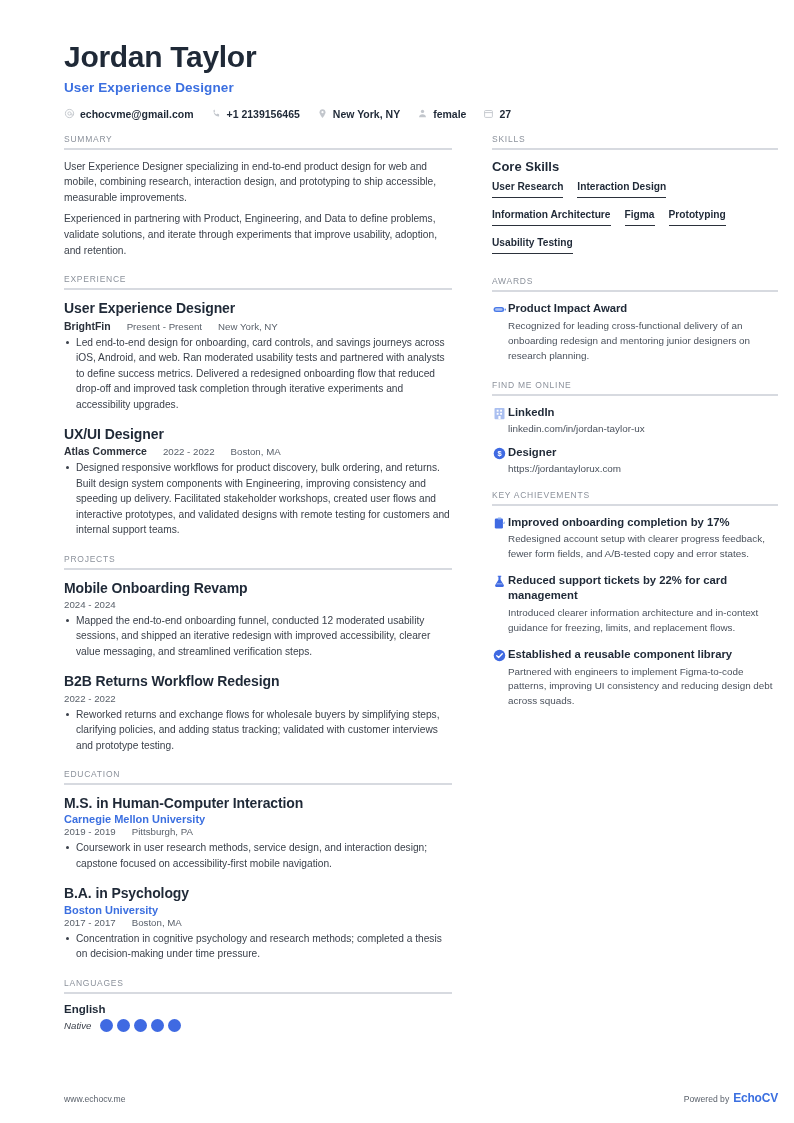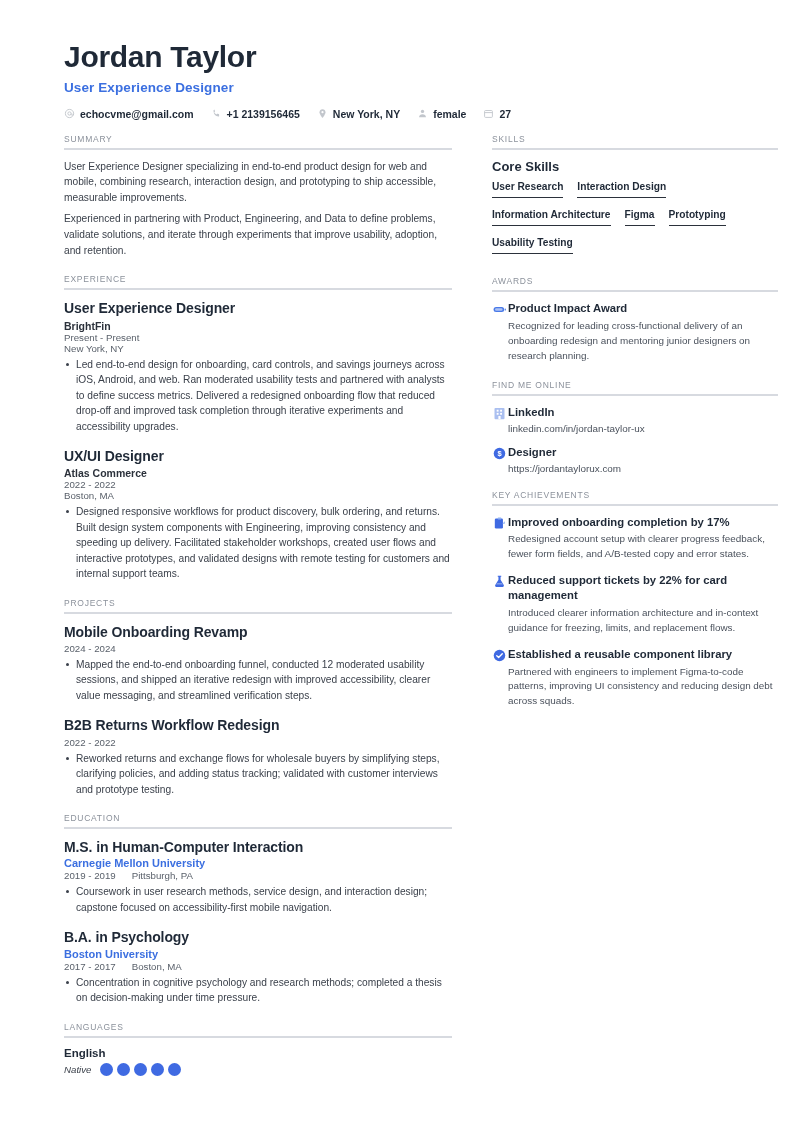--- a/index.html
+++ b/index.html
@@ -95,21 +95,20 @@
     letter-spacing: -0.1px;
     line-height: 1.3;
   }
   .entry-sub {
     display: flex;
     align-items: baseline;
     flex-wrap: wrap;
     margin-top: 2px;
     font-size: 10px;
     color: #3b414b;
-    flex-direction: column;
   }
   .entry-org { font-weight: 600; font-size: 10.5px; color: #2b313b; margin-right: 16px; }
   .entry-dates { color: #5a616b; margin-right: 16px; font-size: 9.7px; }
   .entry-loc { color: #5a616b; font-size: 9.7px; }
 
   ul.bullets { list-style: none; margin-top: 3px; }
   ul.bullets li {
     position: relative;
     padding-left: 12px;
     font-size: 10.2px;
@@ -486,14 +485,21 @@
           <div class="ritem-body">
             <div class="ritem-title">Established a reusable component library</div>
             <div class="ritem-desc">Partnered with engineers to implement Figma-to-code patterns, improving UI consistency and reducing design debt across squads.</div>
           </div>
         </div>
       </div>
 
     </div>
   </div>
 
+  <div class="footer">
+    <span>www.echocv.me</span>
+    <span class="footer-right">
+      <span>Powered by</span>
+      <span class="brand">EchoCV</span>
+    </span>
+  </div>
 
 </div>
 
 </body></html>

